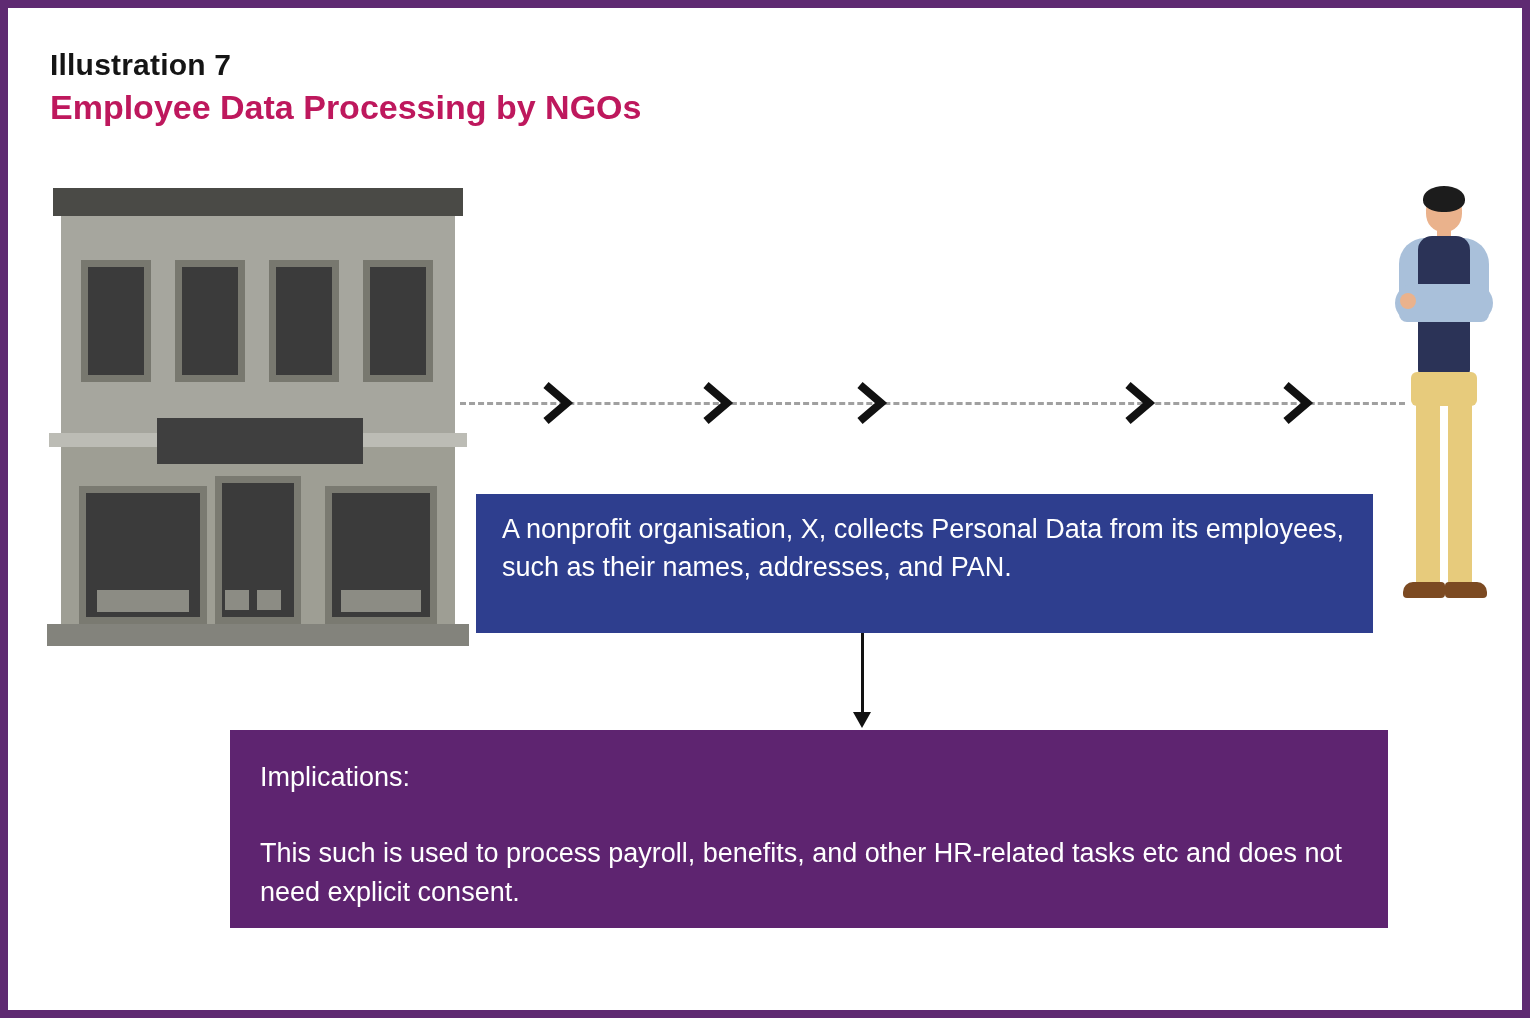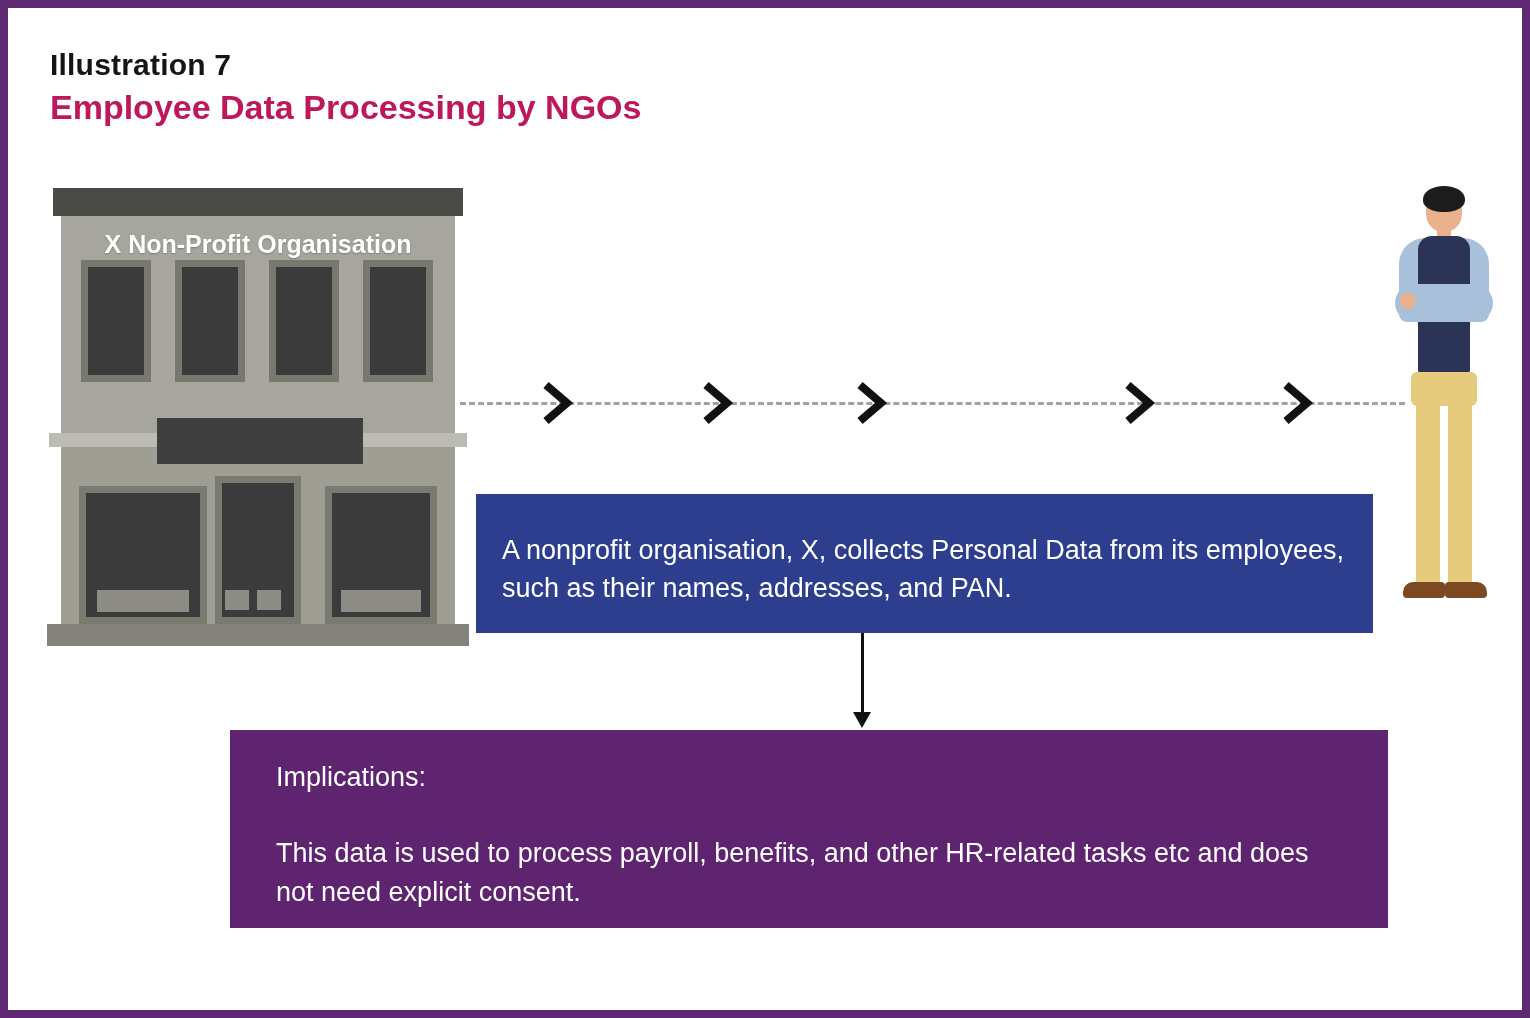--- a/index.html
+++ b/index.html
@@ -44,43 +44,42 @@
   .p-vest { left:35px; top:56px; width:52px; height:140px; background:#2b3357; border-radius:14px 14px 6px 6px; }
   .p-arms { left:12px; top:104px; width:98px; height:38px; background:#a9c0da; border-radius:19px; }
   .p-hand { left:17px; top:113px; width:16px; height:16px; background:#eab28c; border-radius:50%; }
   .p-hips { left:28px; top:192px; width:66px; height:34px; background:#e7cb7c; border-radius:6px; }
   .p-leg { top:222px; width:24px; height:184px; background:#e7cb7c; }
   .p-shoe { top:402px; width:42px; height:16px; background:#7c4a22; }
 
   
   .callout-box {
     left:468px; top:486px; width:897px; height:139px; background:#2e3e8e;
-    color:#ffffff; font-size:27px; line-height:1.42; padding:37px 26px;
+    color:#ffffff; font-size:27px; line-height:1.42; padding:16px 26px;
   }
   .down-arrow-line { left:853px; top:625px; width:3px; height:82px; background:#111111; }
   .down-arrow-head { left:845px; top:704px; width:0; height:0;
     border-left:9px solid transparent; border-right:9px solid transparent; border-top:16px solid #111111; }
   .implications-box {
     left:222px; top:722px; width:1158px; height:198px; background:#5e2470;
-    color:#ffffff; font-size:27px; line-height:1.42; padding:28px 46px;
+    color:#ffffff; font-size:27px; line-height:1.42; padding:28px 30px;
   }
   .implications-box .imp-heading { margin-bottom:38px; }
 </style>
 </head>
 <body>
 
 <div class="canvas">
 
   <div class="abs title">Illustration 7</div>
   <div class="abs subtitle">Employee Data Processing by NGOs</div>
 
   <div class="abs building">
     <div class="abs b-roof"></div>
     <div class="abs b-wall-upper"></div>
-    <div class="abs b-label">X Non-Profit Organisation</div>
     <div class="abs win-u" style="left:28px;"></div>
     <div class="abs win-u" style="left:122px;"></div>
     <div class="abs win-u" style="left:216px;"></div>
     <div class="abs win-u" style="left:310px;"></div>
     <div class="abs b-ledge"></div>
     <div class="abs b-sign"></div>
     <div class="abs b-wall-lower"></div>
     <div class="abs win-l" style="left:26px; top:298px; width:128px; height:138px;"></div>
     <div class="abs vent" style="left:44px; top:402px; width:92px; height:22px;"></div>
     <div class="abs win-l" style="left:162px; top:288px; width:86px; height:148px;"></div>
@@ -136,16 +135,16 @@
 
   <div class="abs callout-box">
     <span>A nonprofit organisation, X, collects Personal Data from its employees, such as their names, addresses, and PAN.</span>
   </div>
 
   <div class="abs down-arrow-line"></div>
   <div class="abs down-arrow-head"></div>
 
   <div class="abs implications-box">
     <div class="imp-heading">Implications:</div>
-    <div>This data is used to process payroll, benefits, and other HR-related tasks etc and does not need explicit consent.</div>
+    <div>This such is used to process payroll, benefits, and other HR-related tasks etc and does not need explicit consent.</div>
   </div>
 
 </div>
 
 </body></html>

